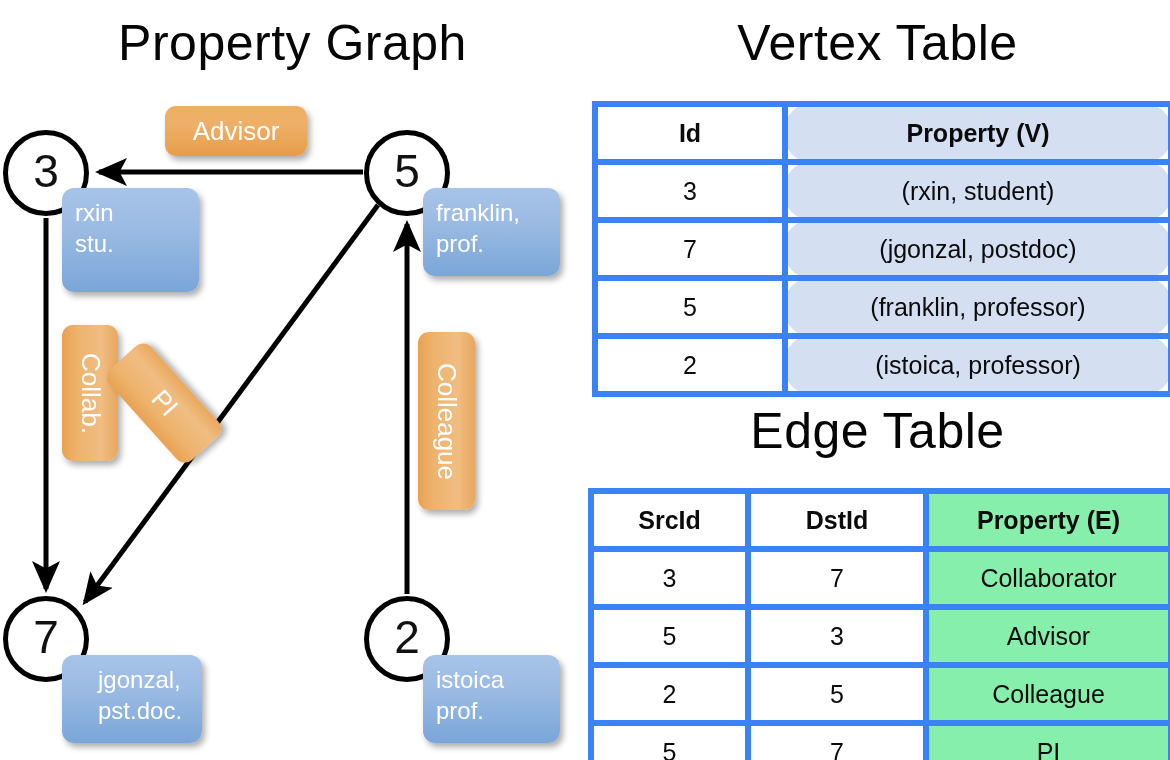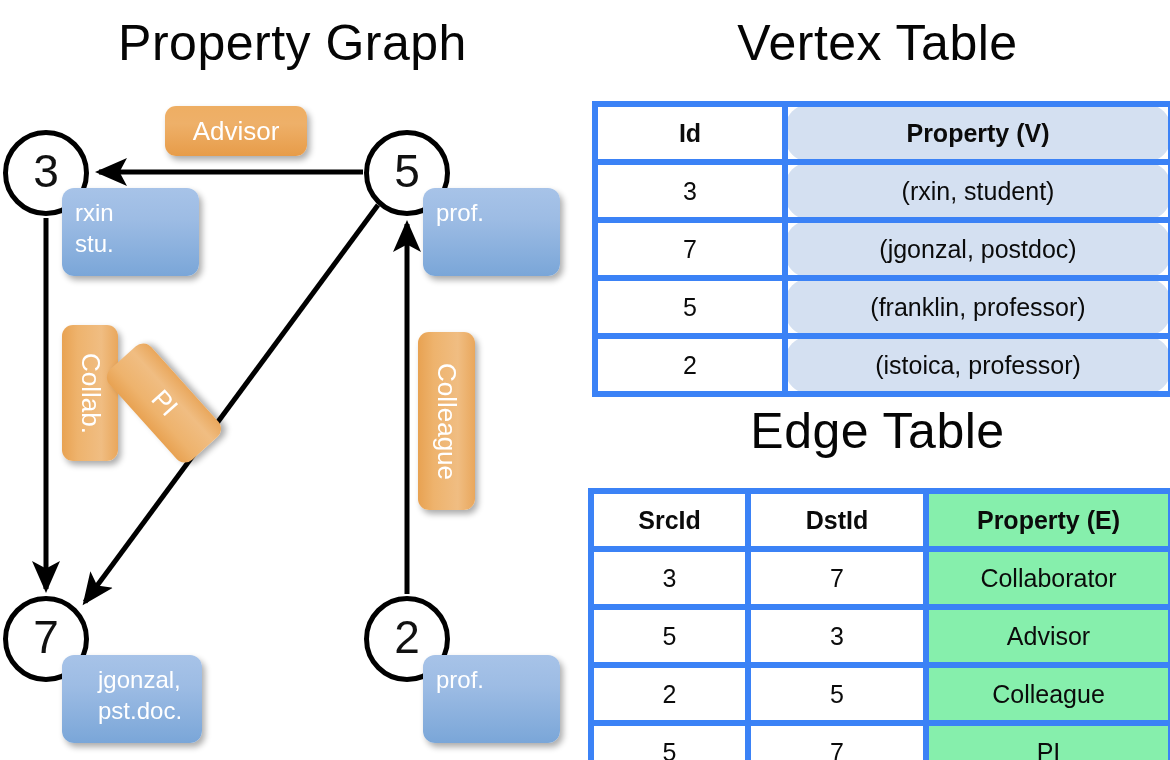--- a/index.html
+++ b/index.html
@@ -73,21 +73,21 @@
     border-radius: 12px;
     background: linear-gradient(to bottom, #a7c3e8 0%, #9dbce4 35%, #7aa6d8 100%);
     box-shadow: 3px 4px 6px rgba(0,0,0,0.33);
     color: #ffffff;
     font-size: 24px;
     font-weight: 300;
     line-height: 1.28;
     padding: 10px 0 0 13px;
     z-index: 6;
   }
-  #prop-box-3 { left: 62px;  top: 188px; width: 137px; height: 88px; }
+  #prop-box-3 { left: 62px;  top: 188px; width: 137px; height: 104px; }
   #prop-box-5 { left: 423px; top: 188px; width: 137px; height: 88px; }
   #prop-box-7 { left: 62px;  top: 655px; width: 140px; height: 88px; padding-left: 36px; }
   #prop-box-2 { left: 423px; top: 655px; width: 137px; height: 88px; }
   .prop-line { display: block; white-space: nowrap; }
 
   
   .edge-label {
     position: absolute;
     box-sizing: border-box;
     border-radius: 11px;
@@ -210,27 +210,29 @@
   </div>
   <div class="node-circle" id="node-2">
     <span class="node-num">2</span>
   </div>
 
   <div class="prop-box" id="prop-box-3">
     <span class="prop-line">rxin</span>
     <span class="prop-line">stu.</span>
   </div>
   <div class="prop-box" id="prop-box-5">
+    <span class="prop-line">franklin,</span>
     <span class="prop-line">prof.</span>
   </div>
   <div class="prop-box" id="prop-box-7">
     <span class="prop-line">jgonzal,</span>
     <span class="prop-line">pst.doc.</span>
   </div>
   <div class="prop-box" id="prop-box-2">
+    <span class="prop-line">istoica</span>
     <span class="prop-line">prof.</span>
   </div>
 
   <div class="edge-label" id="edge-label-advisor">
     <span>Advisor</span>
   </div>
 
   <div class="edge-label" id="edge-label-collab">
     <span class="vtext">Collab.</span>
   </div>

